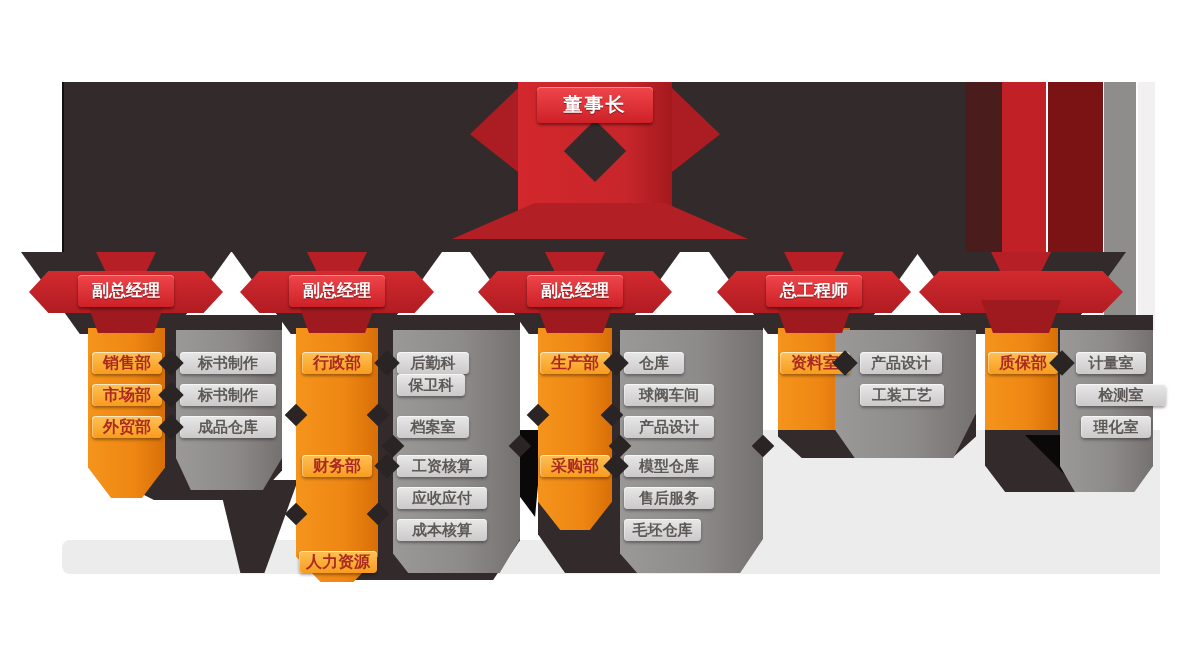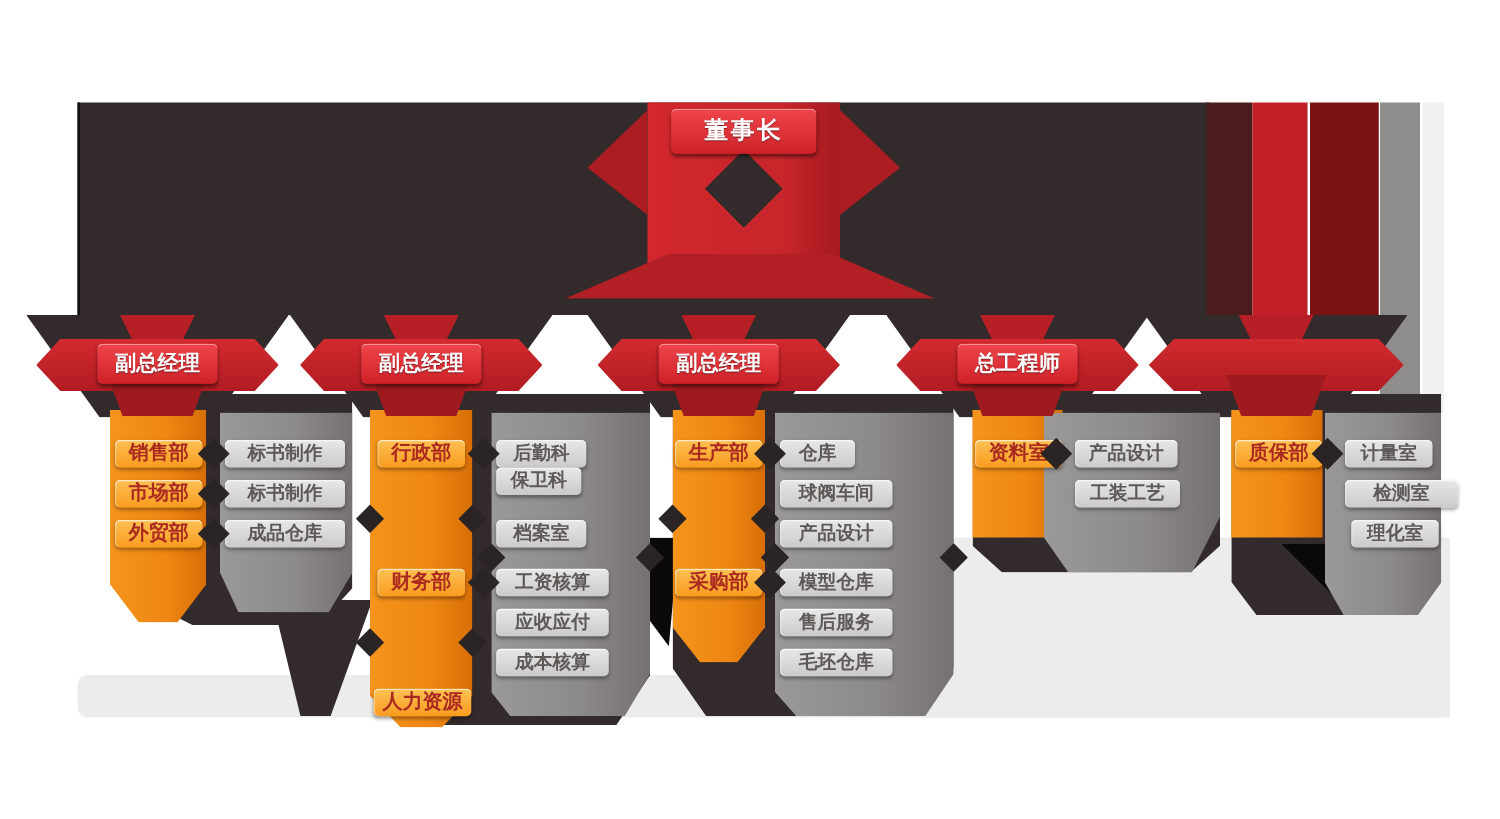--- a/index.html
+++ b/index.html
@@ -117,21 +117,21 @@
   <div class="bx bgy" style="left:397px;top:487px;width:90px;">应收应付</div>
   <div class="bx bgy" style="left:397px;top:519px;width:90px;">成本核算</div>
 
   <div class="bx bo" style="left:540px;top:352px;width:70px;">生产部</div>
   <div class="bx bo" style="left:540px;top:455px;width:70px;">采购部</div>
   <div class="bx bgy" style="left:624px;top:352px;width:60px;">仓库</div>
   <div class="bx bgy" style="left:624px;top:384px;width:90px;">球阀车间</div>
   <div class="bx bgy" style="left:624px;top:416px;width:90px;">产品设计</div>
   <div class="bx bgy" style="left:624px;top:455px;width:90px;">模型仓库</div>
   <div class="bx bgy" style="left:624px;top:487px;width:90px;">售后服务</div>
-  <div class="bx bgy" style="left:624px;top:519px;width:90px;">毛坯仓库</div>
+  <div class="bx bgy" style="left:624px;top:519px;width:77px;">毛坯仓库</div>
 
   <div class="bx bo" style="left:780px;top:352px;width:70px;">资料室</div>
   <div class="bx bgy" style="left:860px;top:352px;width:82px;">产品设计</div>
   <div class="bx bgy" style="left:860px;top:384px;width:84px;">工装工艺</div>
 
   <div class="bx bo" style="left:988px;top:352px;width:70px;">质保部</div>
   <div class="bx bgy" style="left:1076px;top:352px;width:70px;text-align:center;">计量室</div>
   <div class="bx bgy" style="left:1076px;top:384px;width:90px;">检测室</div>
   <div class="bx bgy" style="left:1081px;top:416px;width:70px;">理化室</div>
 

